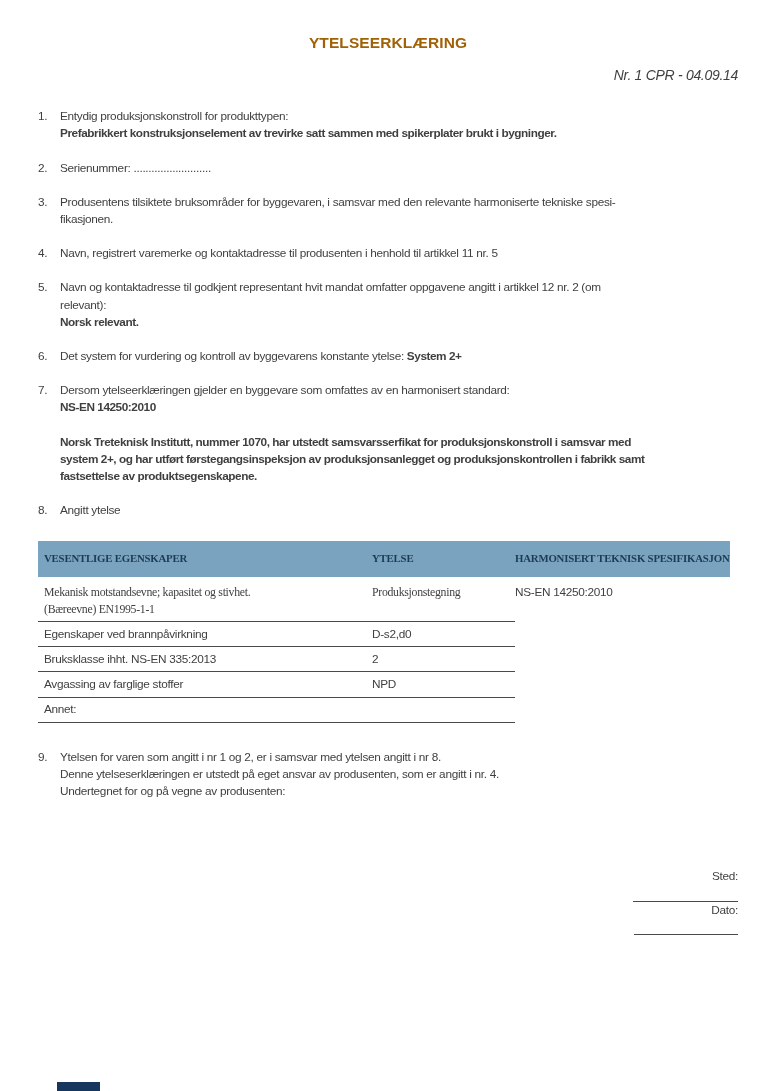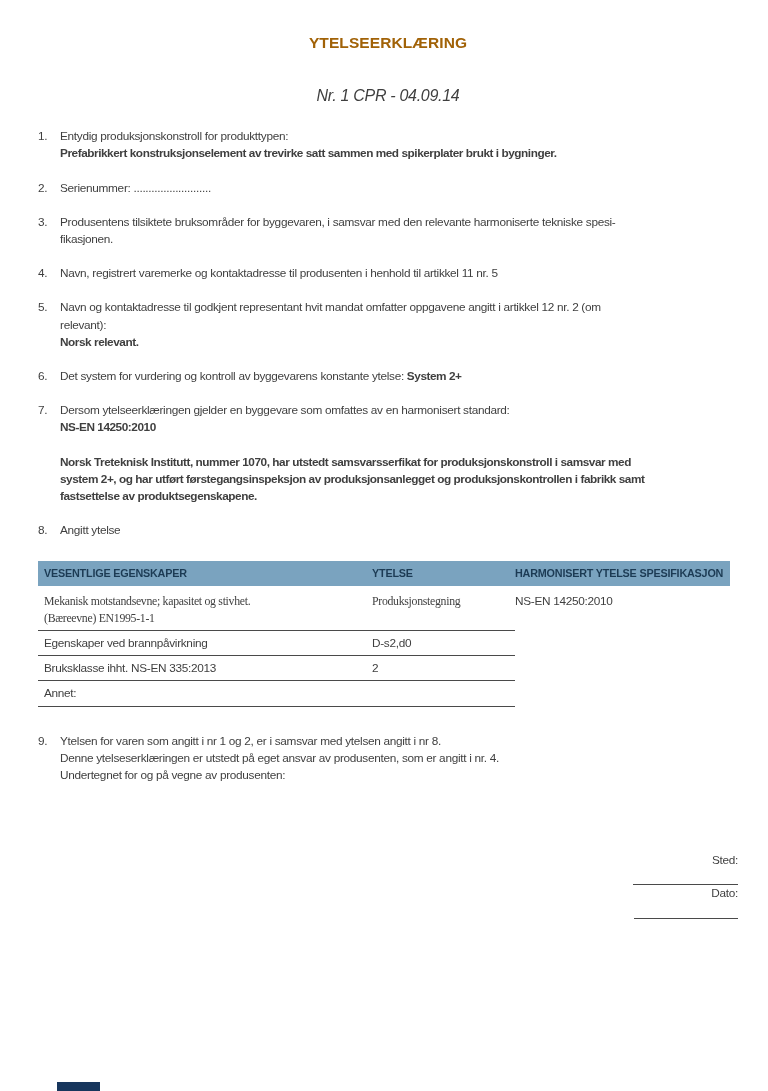--- a/index.html
+++ b/index.html
@@ -14,36 +14,36 @@
     line-height:17.2px;
     letter-spacing:-0.3px;
   }
   .page { padding:33px 30px 0 38px; }
 
   .doc-title {
     text-align:center; font-weight:700; font-size:15.5px;
     line-height:20px; color:#a16207; letter-spacing:0.1px;
   }
   .doc-subtitle {
-    margin-top:34px; text-align:center; font-style:italic;
-    font-size:16px; color:#3f3f3f;
+    margin-top:14px; text-align:right; font-style:italic;
+    font-size:14px; color:#3f3f3f;
   }
 
   .doc-list { margin-top:24px; }
   .doc-item { display:grid; grid-template-columns:22px 1fr; margin-bottom:17px; }
   .num { }
   .para { white-space:pre; }
   .para-gap { margin-top:17.2px; }
   .b { font-weight:700; letter-spacing:-0.45px; }
 
   .doc-table { width:692px; margin-top:21px; }
   .t-head {
     display:grid; grid-template-columns:334px 143px 1fr;
-    background:#7aa3bf; height:25px; align-items:center;
-    font-weight:700; font-size:10.8px; color:#1c3b54; letter-spacing:-0.2px;
+    background:#7aa3bf; height:36px; align-items:center;
+    font-weight:700; font-size:10.8px; color:#1c3b54; letter-spacing:-0.2px;font-family:Liberation Serif, serif;
   }
   .t-head .th0 { padding-left:6px; }
   .t-row { display:grid; grid-template-columns:477px 1fr; }
   .t-left {
     display:grid; grid-template-columns:334px 1fr;
     border-bottom:1.5px solid #4a4a4a; padding:3.5px 0;
   }
   .t-row-first .t-left { padding:7px 0 3px;font-family:Liberation Serif, serif; }
   .td { white-space:pre; }
   .td-egenskap { padding-left:6px; }
@@ -128,21 +128,21 @@
         <div class="item-body">
           <div class="para"><span>Angitt ytelse</span></div>
         </div>
       </div>
     </div>
 
   <div class="doc-table">
     <div class="t-head">
         <div class="th th0">VESENTLIGE EGENSKAPER</div>
         <div class="th th1">YTELSE</div>
-        <div class="th th2">HARMONISERT YTELSE SPESIFIKASJON</div>
+        <div class="th th2">HARMONISERT TEKNISK SPESIFIKASJON</div>
       </div>
     <div>
         <div class="t-row t-row-first">
           <div class="t-left">
             <div class="td td-egenskap">Mekanisk motstandsevne; kapasitet og stivhet.
 (Bæreevne) EN1995-1-1</div>
             <div class="td td-ytelse">Produksjonstegning</div>
           </div>
           <div class="t-right td">NS-EN 14250:2010</div>
         </div>
@@ -150,20 +150,27 @@
           <div class="t-left">
             <div class="td td-egenskap">Egenskaper ved brannpåvirkning</div>
             <div class="td td-ytelse">D-s2,d0</div>
           </div>
           <div class="t-right td"></div>
         </div>
         <div class="t-row">
           <div class="t-left">
             <div class="td td-egenskap">Bruksklasse ihht. NS-EN 335:2013</div>
             <div class="td td-ytelse">2</div>
+          </div>
+          <div class="t-right td"></div>
+        </div>
+        <div class="t-row">
+          <div class="t-left">
+            <div class="td td-egenskap">Avgassing av farglige stoffer</div>
+            <div class="td td-ytelse">NPD</div>
           </div>
           <div class="t-right td"></div>
         </div>
         <div class="t-row">
           <div class="t-left">
             <div class="td td-egenskap">Annet:</div>
             <div class="td td-ytelse"></div>
           </div>
           <div class="t-right td"></div>
         </div>

